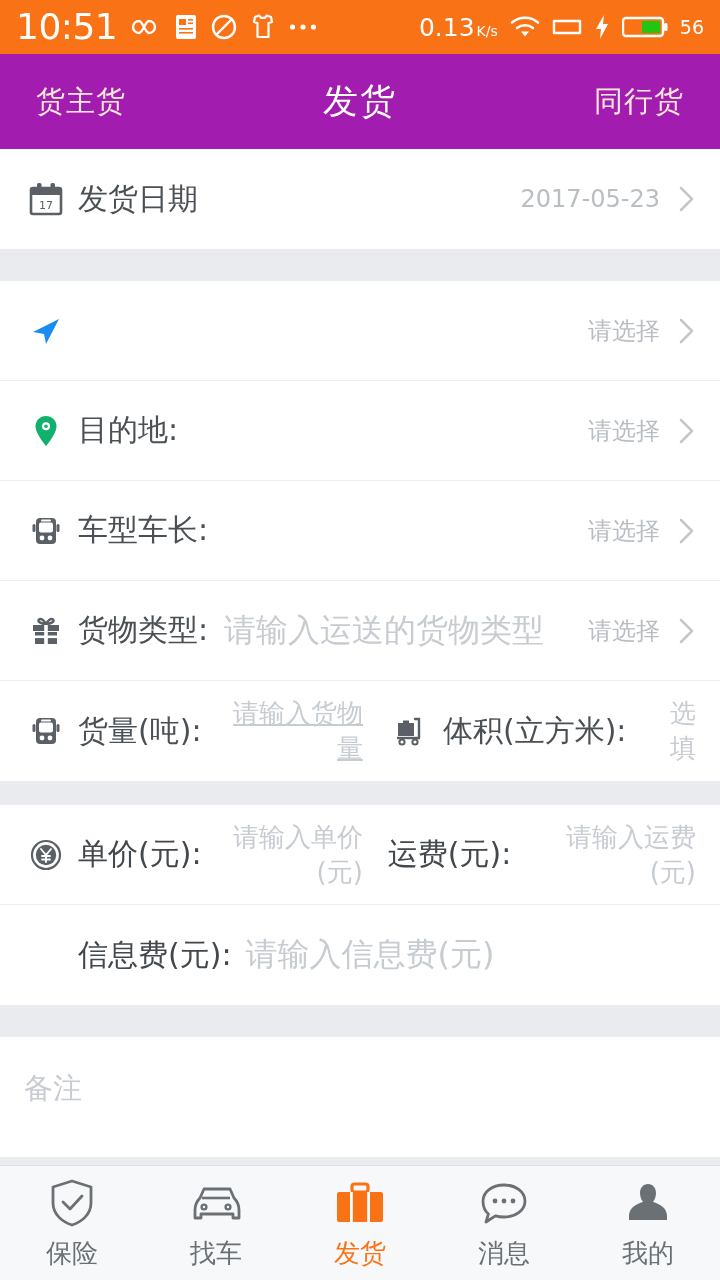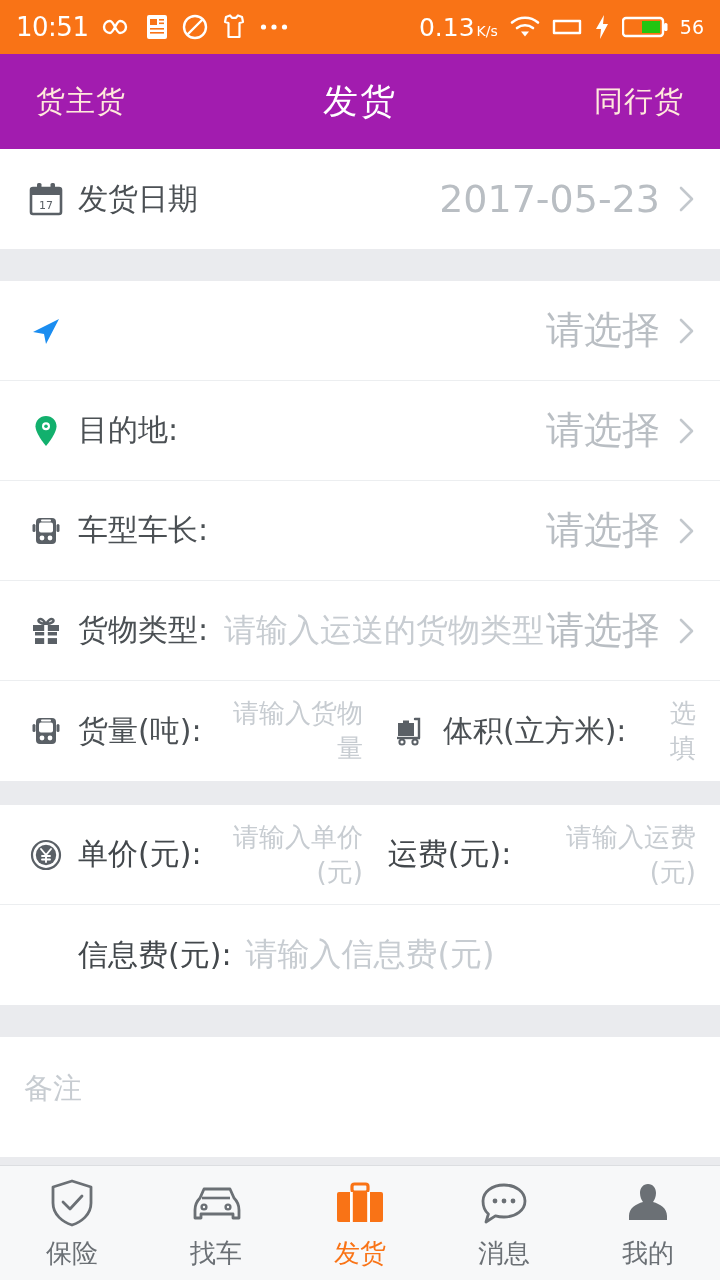--- a/index.html
+++ b/index.html
@@ -11,21 +11,21 @@
   }
   #app { width:720px; height:1280px; position:relative; display:flex; flex-direction:column; background:#f6f7f9; }
 
   
   .statusbar {
     height:54px; background:#f97316; color:#fff;
     display:flex; align-items:center; padding:0 16px;
     flex:0 0 54px;
   }
   .sb-left { display:flex; align-items:center; gap:14px; }
-  .sb-time { font-size:26px; letter-spacing:-0.5px; line-height:1; }
+  .sb-time { font-size:36px; letter-spacing:-0.5px; line-height:1; }
   .sb-right { margin-left:auto; display:flex; align-items:center; gap:12px; }
   .sb-net { font-size:25px; display:flex; align-items:baseline; }
   .sb-net .unit { font-size:14px; margin-left:2px; }
   .sb-batt-num { font-size:19px; }
   .icon-w { display:inline-flex; align-items:center; justify-content:center; }
 
   
   .titlebar {
     height:95px; background:#a21caf; color:#fff;
     display:flex; align-items:center; padding:0 36px;
@@ -45,21 +45,21 @@
     height:100px; display:flex; align-items:center;
     padding:0 24px; border-bottom:1px solid #eceef0;
     background:#fff; position:relative;
   }
   .row:last-child { border-bottom:none; }
   .row-ico { width:44px; flex:0 0 44px; display:flex; align-items:center; justify-content:center; margin-right:10px; }
   .lbl { font-size:30px; color:#4b5054; white-space:nowrap; }
   .lbl-strong { color:#43484c; }
   .ph { font-size:32px; color:#c7ccd1; white-space:nowrap; }
   .ph-sm { font-size:26px; color:#c7ccd1; }
-  .val { font-size:38px; color:#b9bec3; margin-left:auto; white-space:nowrap; }
+  .val { font-size:24px; color:#b9bec3; margin-left:auto; white-space:nowrap; }
   .chev { margin-left:18px; color:#c3c8cd; display:flex; align-items:center; }
 
   .pair { display:flex; align-items:center; width:100%; }
   .pair .seg { display:flex; align-items:center; }
   .gap { width:26px; }
 
   .remark {
     background:#fff; padding:32px 24px 0 24px; height:120px;
   }
   .remark .ph { font-size:29px; }
@@ -263,21 +263,21 @@
                 <rect x="7" y="4" width="20" height="26" rx="4" fill="#5a6066"></rect>
                 <rect x="10" y="8.5" width="14" height="10" rx="2" fill="#fff"></rect>
                 <rect x="12" y="5.6" width="10" height="1.8" rx="0.9" fill="#fff"></rect>
                 <circle cx="13" cy="24" r="2.4" fill="#fff"></circle>
                   <circle cx="21" cy="24" r="2.4" fill="#fff"></circle>
                 <rect x="3.5" y="10" width="3" height="8" rx="1.5" fill="#5a6066"></rect>
                 <rect x="27.5" y="10" width="3" height="8" rx="1.5" fill="#5a6066"></rect>
               </svg>
             </span>
             <span class="lbl">货量(吨):</span>
-            <span class="ph-sm" style="margin-left:6px;">请输入货物量</span>
+            <span class="ph-sm" style="margin-left:6px;text-decoration:underline;">请输入货物量</span>
           </div>
           <span class="gap"></span>
           <div class="seg">
             <span class="row-ico">
               <svg width="34" height="34" viewBox="0 0 34 34">
                 <rect x="4" y="9" width="16" height="13" fill="#5a6066"></rect>
                 <rect x="9" y="6.5" width="6" height="2.5" fill="#5a6066"></rect>
                 <path d="M21 5h4v19" fill="none" stroke="#5a6066" stroke-width="2.4" stroke-linecap="round"></path>
                 <line x1="3" y1="24" x2="26" y2="24" stroke="#5a6066" stroke-width="2.4"></line>
                 <circle cx="8" cy="28" r="2.6" fill="none" stroke="#5a6066" stroke-width="2"></circle>

